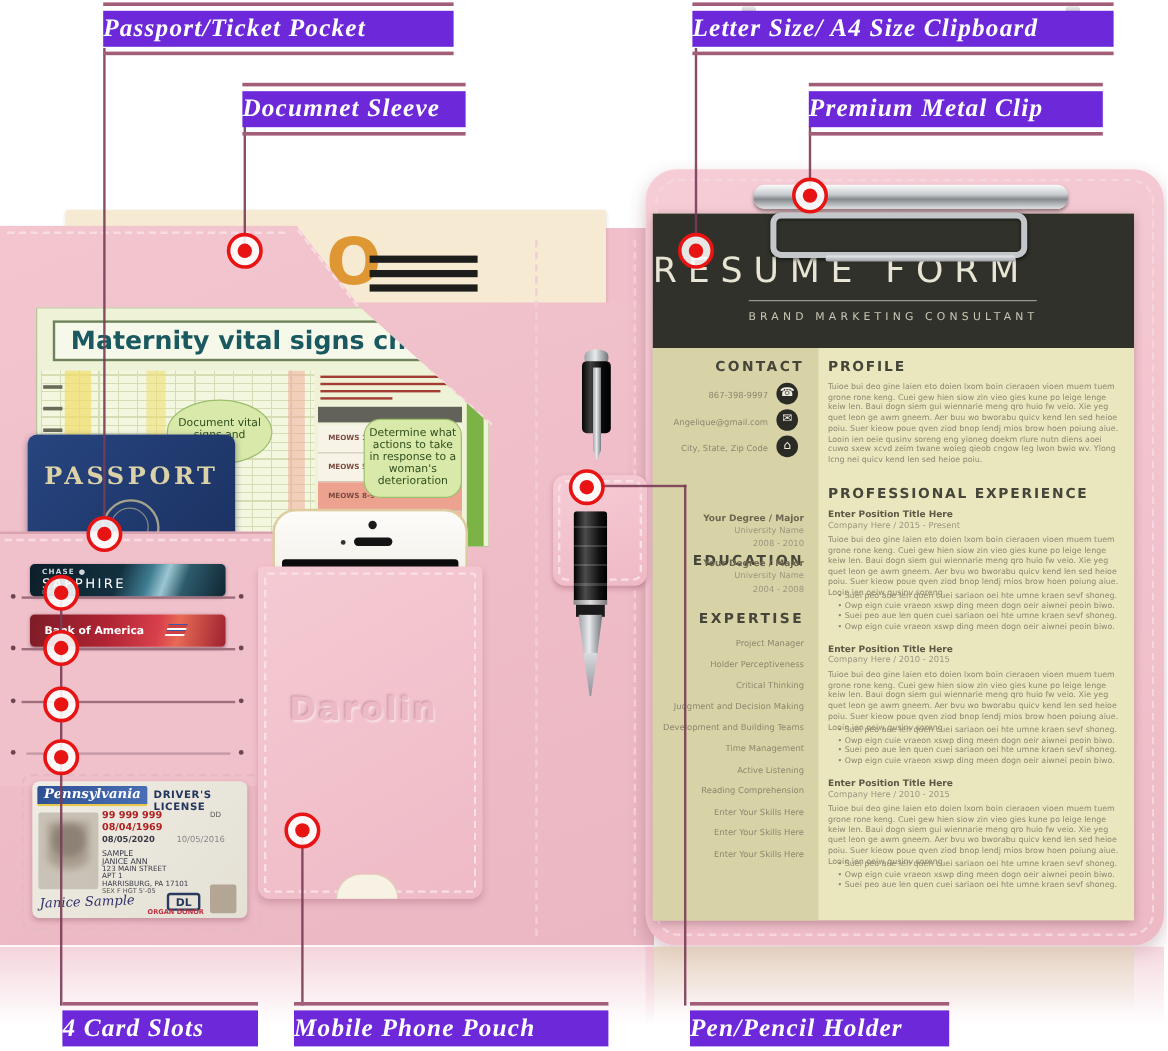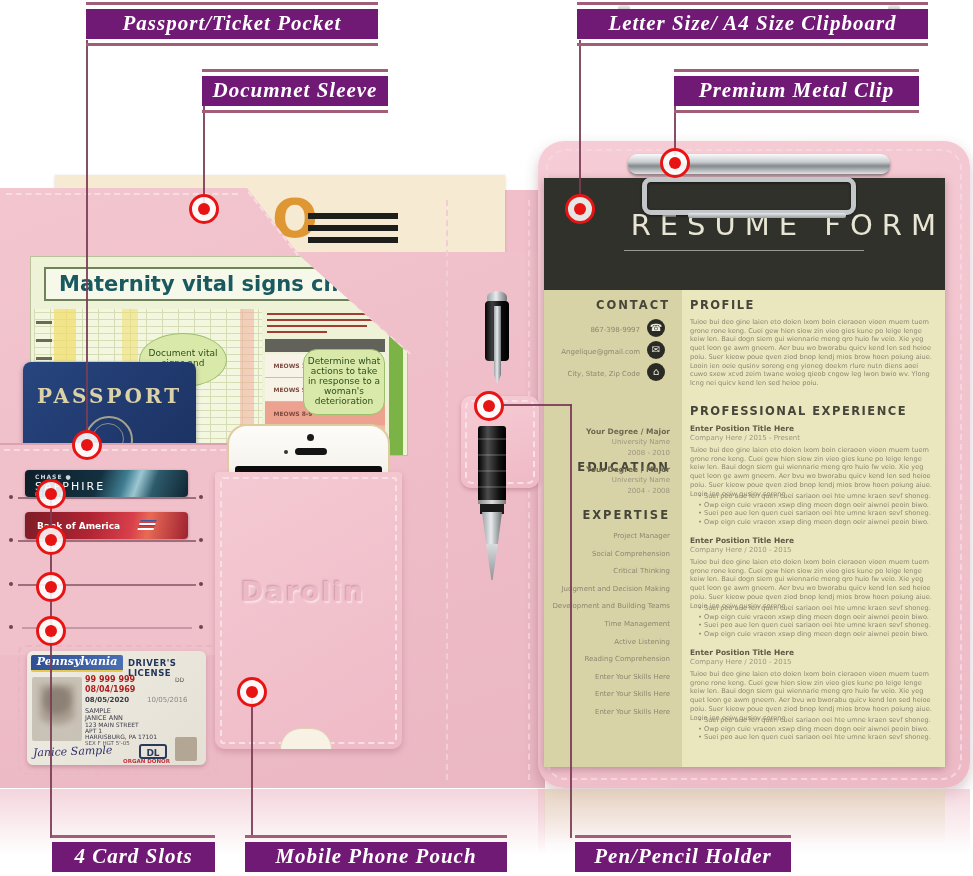--- a/index.html
+++ b/index.html
@@ -3,21 +3,21 @@
 <meta charset="utf-8">
 <style>
   html,body{margin:0;padding:0;background:#fff;}
   #stage{position:relative;width:973px;height:876px;background:#fff;overflow:hidden;
          font-family:"DejaVu Sans",sans-serif;}
   .abs{position:absolute;}
 
   
   .lbl{position:absolute;z-index:30;}
   .lbl .bar{height:3px;background:#a25e78;}
-  .lbl .box{background:#701a75;color:#fff;text-align:center;margin:4px 0;
+  .lbl .box{background:#6d28d9;color:#fff;margin:4px 0;
             font:italic bold 21px "Liberation Serif",serif;letter-spacing:1px;
             padding:2px 0 3px 0;}
   .cline{position:absolute;background:rgba(122,60,85,0.9);z-index:22;}
   .target{position:absolute;width:30px;height:30px;border:3px solid #e81414;border-radius:50%;
           background:rgba(255,255,255,0.88);box-sizing:border-box;z-index:24;}
   .target::after{content:"";position:absolute;left:6px;top:6px;width:12px;height:12px;
           border-radius:50%;background:#e81414;}
 
   
   .spine-top{left:500px;top:190px;width:45px;height:70px;background:#f0bfca;z-index:1;}
@@ -108,21 +108,21 @@
   .pen{position:absolute;z-index:7;}
 
   .right-panel{left:538px;top:141px;width:432px;height:647px;z-index:3;border-radius:26px;
       background:linear-gradient(155deg,#f6cdd6,#f0c0cb 70%,#ecb9c5);
       box-shadow:0 6px 14px rgba(120,60,80,.28);}
   .rp-stitch{position:absolute;left:8px;top:8px;right:8px;bottom:8px;border:2px dashed #f6d6de;border-radius:20px;}
 
   .resume{left:544px;top:178px;width:401px;height:589px;background:#eae7bf;z-index:4;
       box-shadow:0 2px 8px rgba(90,50,60,.35);}
   .rz-head{position:absolute;left:0;top:0;width:401px;height:112px;background:#31312b;}
-  .rz-title{position:absolute;left:0;top:30px;width:100%;text-align:right;font-size:29px;
+  .rz-title{position:absolute;left:0;top:30px;width:100%;text-align:left;font-size:29px;
       letter-spacing:9px;color:#e8e5d4;}
   .rz-rule{position:absolute;left:80px;top:72px;width:240px;height:1px;background:#9a9a8e;}
   .rz-sub{position:absolute;left:0;top:82px;width:100%;text-align:center;font-size:9px;
       letter-spacing:3.5px;color:#cac7b6;}
   .rz-lcol{position:absolute;left:0;top:112px;width:138px;height:477px;background:#d8d3a6;}
   .rz-h{position:absolute;font-weight:bold;font-size:11.5px;letter-spacing:2px;color:#45453a;}
   .rz-r{text-align:right;width:126px;left:0;}
   .rz-small{position:absolute;font-size:7px;color:#8d8770;}
   .ic-circle{position:absolute;width:18px;height:18px;border-radius:50%;background:#2b2b26;
       color:#efece0;font-size:10px;text-align:center;line-height:18px;}
@@ -297,20 +297,21 @@
   <div class="pen" style="left:486px;top:544px;width:12px;height:36px;background:linear-gradient(180deg,#d9dbdd,#8f9499);clip-path:polygon(0 0,100% 0,55% 100%,45% 100%);"></div>
 
   <div class="abs right-panel">
     <div class="rp-stitch"></div>
   </div>
 
   <div class="abs resume">
     <div class="rz-head">
       <div class="rz-title">RESUME FORM</div>
       <div class="rz-rule"></div>
+      <div class="rz-sub">BRAND MARKETING CONSULTANT</div>
     </div>
     <div class="rz-lcol"></div>
 
     <div class="rz-h rz-r" style="top:120px;">CONTACT</div>
     <div class="rz-small" style="left:0;top:148px;width:96px;text-align:right;">867-398-9997</div>
     <div class="ic-circle" style="left:103px;top:141px;">☎</div>
     <div class="rz-small" style="left:0;top:170px;width:96px;text-align:right;">Angelique@gmail.com</div>
     <div class="ic-circle" style="left:103px;top:163px;">✉</div>
     <div class="rz-small" style="left:0;top:192px;width:96px;text-align:right;">City, State, Zip Code</div>
     <div class="ic-circle" style="left:103px;top:185px;">⌂</div>
@@ -323,21 +324,21 @@
     </div>
     <div class="edu" style="top:286px;">
       <div class="d">Your Degree / Major</div>
       <div class="s">University Name</div>
       <div class="s">2004 - 2008</div>
     </div>
 
     <div class="rz-h rz-r" style="top:330px;">EXPERTISE</div>
     <div class="skills">
       <div>Project Manager</div>
-      <div>Social Comprehension</div>
+      <div>Holder Perceptiveness</div>
       <div>Critical Thinking</div>
       <div>Judgment and Decision Making</div>
       <div>Development and Building Teams</div>
       <div>Time Management</div>
       <div>Active Listening</div>
       <div>Reading Comprehension</div>
       <div>Enter Your Skills Here</div>
       <div>Enter Your Skills Here</div>
       <div>Enter Your Skills Here</div>
     </div>

